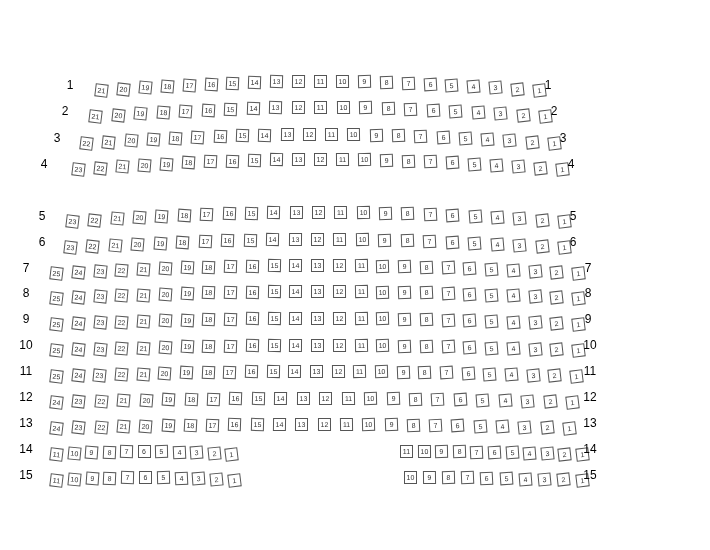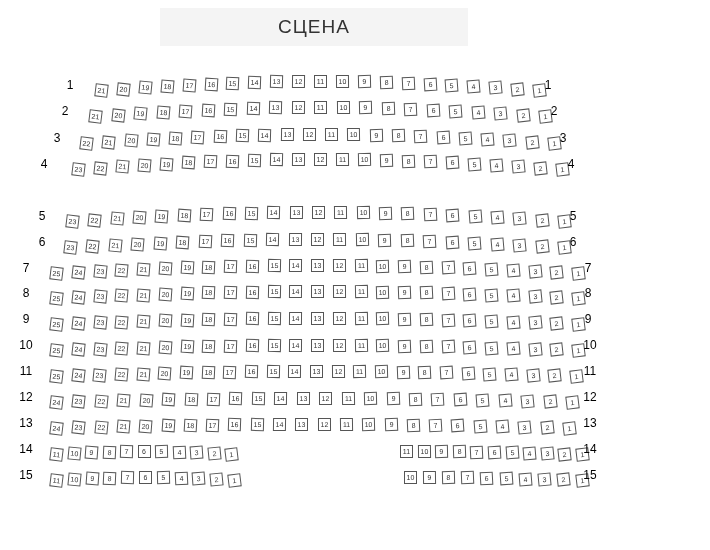--- a/index.html
+++ b/index.html
@@ -54,21 +54,20 @@
     color: #000;
     text-align: center;
     width: 24px;
     font-weight: normal;
   }
 </style>
 </head>
 <body>
 
 <div id="hall">
-  <div class="stage">СЦЕНА</div>
 <div class="seat" style="left: 95px; top: 84px; transform: rotate(7deg);">21</div>
     <div class="seat" style="left: 116.9px; top: 82.5921px; transform: rotate(6.3deg);">20</div>
     <div class="seat" style="left: 138.8px; top: 81.2188px; transform: rotate(5.6deg);">19</div>
     <div class="seat" style="left: 160.7px; top: 79.9141px; transform: rotate(4.9deg);">18</div>
     <div class="seat" style="left: 182.6px; top: 78.7099px; transform: rotate(4.2deg);">17</div>
     <div class="seat" style="left: 204.5px; top: 77.636px; transform: rotate(3.5deg);">16</div>
     <div class="seat" style="left: 226.4px; top: 76.7188px; transform: rotate(2.8deg);">15</div>
     <div class="seat" style="left: 248.3px; top: 75.9809px; transform: rotate(2.1deg);">14</div>
     <div class="seat" style="left: 270.2px; top: 75.4405px; transform: rotate(1.4deg);">13</div>
     <div class="seat" style="left: 292.1px; top: 75.1108px; transform: rotate(0.7deg);">12</div>

